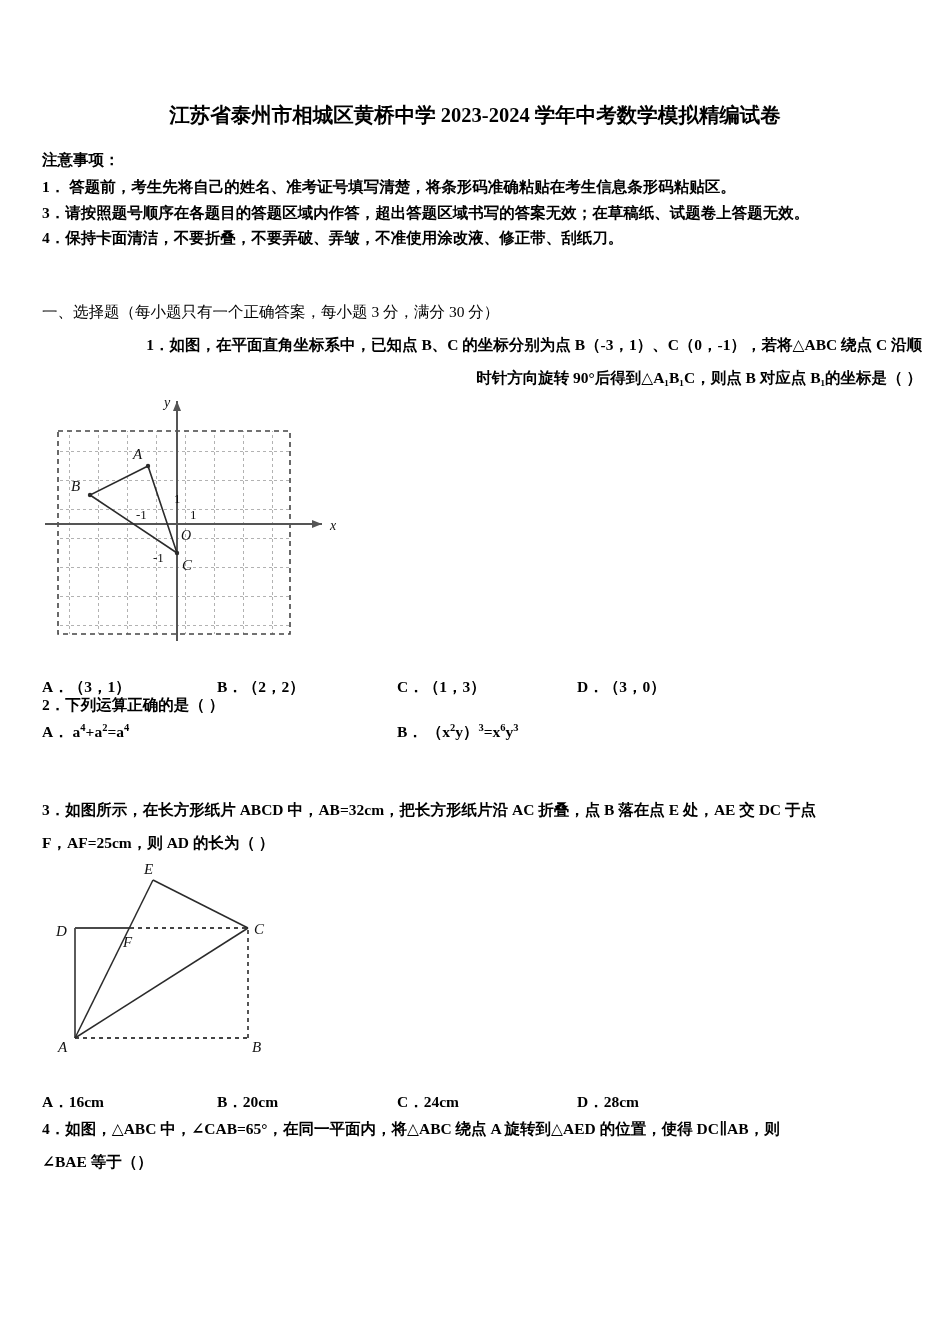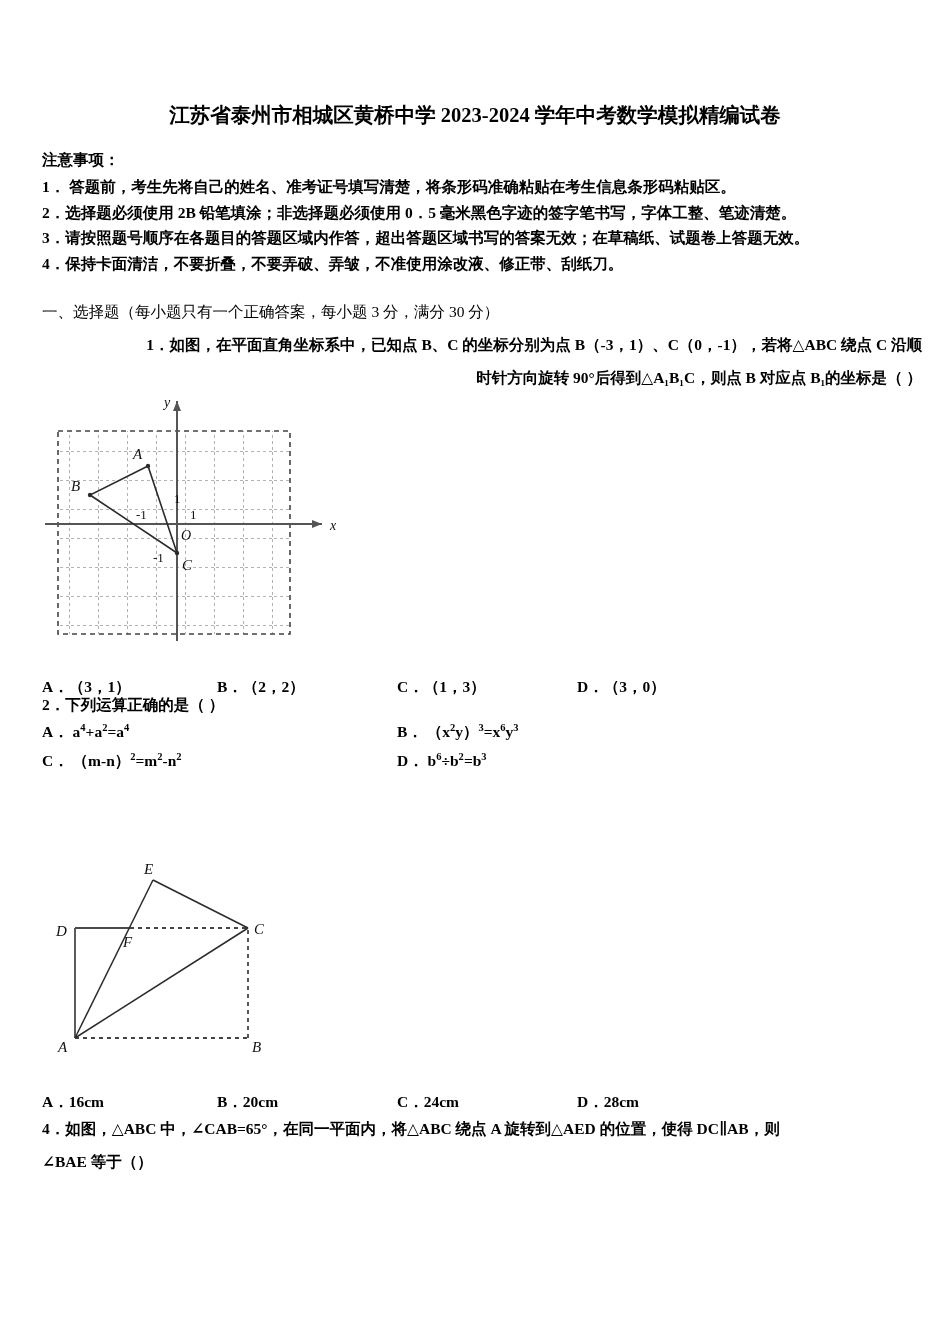--- a/index.html
+++ b/index.html
@@ -108,21 +108,20 @@
 <body>
 
 <div class="page">
 
   <div class="doc-title">江苏省泰州市相城区黄桥中学 2023-2024 学年中考数学模拟精编试卷</div>
 
   <div class="notice-label">注意事项：</div>
 
   <div class="notice-list">
     <div class="notice-item">1． 答题前，考生先将自己的姓名、准考证号填写清楚，将条形码准确粘贴在考生信息条形码粘贴区。</div>
-    <div class="notice-item">2．选择题必须使用 2B 铅笔填涂；非选择题必须使用 0．5 毫米黑色字迹的签字笔书写，字体工整、笔迹清楚。</div>
     <div class="notice-item">3．请按照题号顺序在各题目的答题区域内作答，超出答题区域书写的答案无效；在草稿纸、试题卷上答题无效。</div>
     <div class="notice-item">4．保持卡面清洁，不要折叠，不要弄破、弄皱，不准使用涂改液、修正带、刮纸刀。</div>
   </div>
 
   <div class="section-head">一、选择题（每小题只有一个正确答案，每小题 3 分，满分 30 分）</div>
 
   <div class="q-block q1">
     <div class="q-line">1．如图，在平面直角坐标系中，已知点 B、C 的坐标分别为点 B（‐3，1）、C（0，‐1），若将△ABC 绕点 C 沿顺</div>
     <div class="q-line">时针方向旋转 90°后得到△A₁B₁C，则点 B 对应点 B₁的坐标是（    ）</div>
   </div>
@@ -169,26 +168,26 @@
 
   <div class="q-block q2-stem">
     <div class="q-line">2．下列运算正确的是（     ）</div>
   </div>
 
   <div class="q2-opts">
     <div class="orow">
       <span class="ocell c-left">A．&nbsp;a<sup>4</sup>+a<sup>2</sup>=a<sup>4</sup></span>
       <span class="ocell c-right">B．&nbsp;（x<sup>2</sup>y）<sup>3</sup>=x<sup>6</sup>y<sup>3</sup></span>
     </div>
-    <div class="orow">
-      <span class="ocell c-left">C．&nbsp;（m‐n）<sup>2</sup>=m<sup>2</sup>‐n<sup>2</sup></span>
-      <span class="ocell c-right">D．&nbsp;b<sup>6</sup>÷b<sup>2</sup>=b<sup>3</sup></span>
-    </div>
-  </div>
-
+  </div>
+
+  <div class="q-block q3">
+    <div class="q-line">3．如图所示，在长方形纸片 ABCD 中，AB=32cm，把长方形纸片沿 AC 折叠，点 B 落在点 E 处，AE 交 DC 于点</div>
+    <div class="q-line">F，AF=25cm，则 AD 的长为（     ）</div>
+  </div>
 
   <div class="fig fig3">
     <svg width="300" height="200" viewBox="0 0 300 200">
 
       <line x1="35" y1="180" x2="208" y2="180" stroke="#444" stroke-width="1.8" stroke-dasharray="4,4"></line>
       <line x1="208" y1="180" x2="208" y2="70" stroke="#444" stroke-width="1.8" stroke-dasharray="4,4"></line>
       <line x1="90" y1="70" x2="208" y2="70" stroke="#444" stroke-width="1.8" stroke-dasharray="4,4"></line>
 
       <line x1="35" y1="70" x2="35" y2="180" stroke="#4a4a4a" stroke-width="1.8"></line>
       <line x1="35" y1="70" x2="93" y2="70" stroke="#4a4a4a" stroke-width="1.8"></line>

